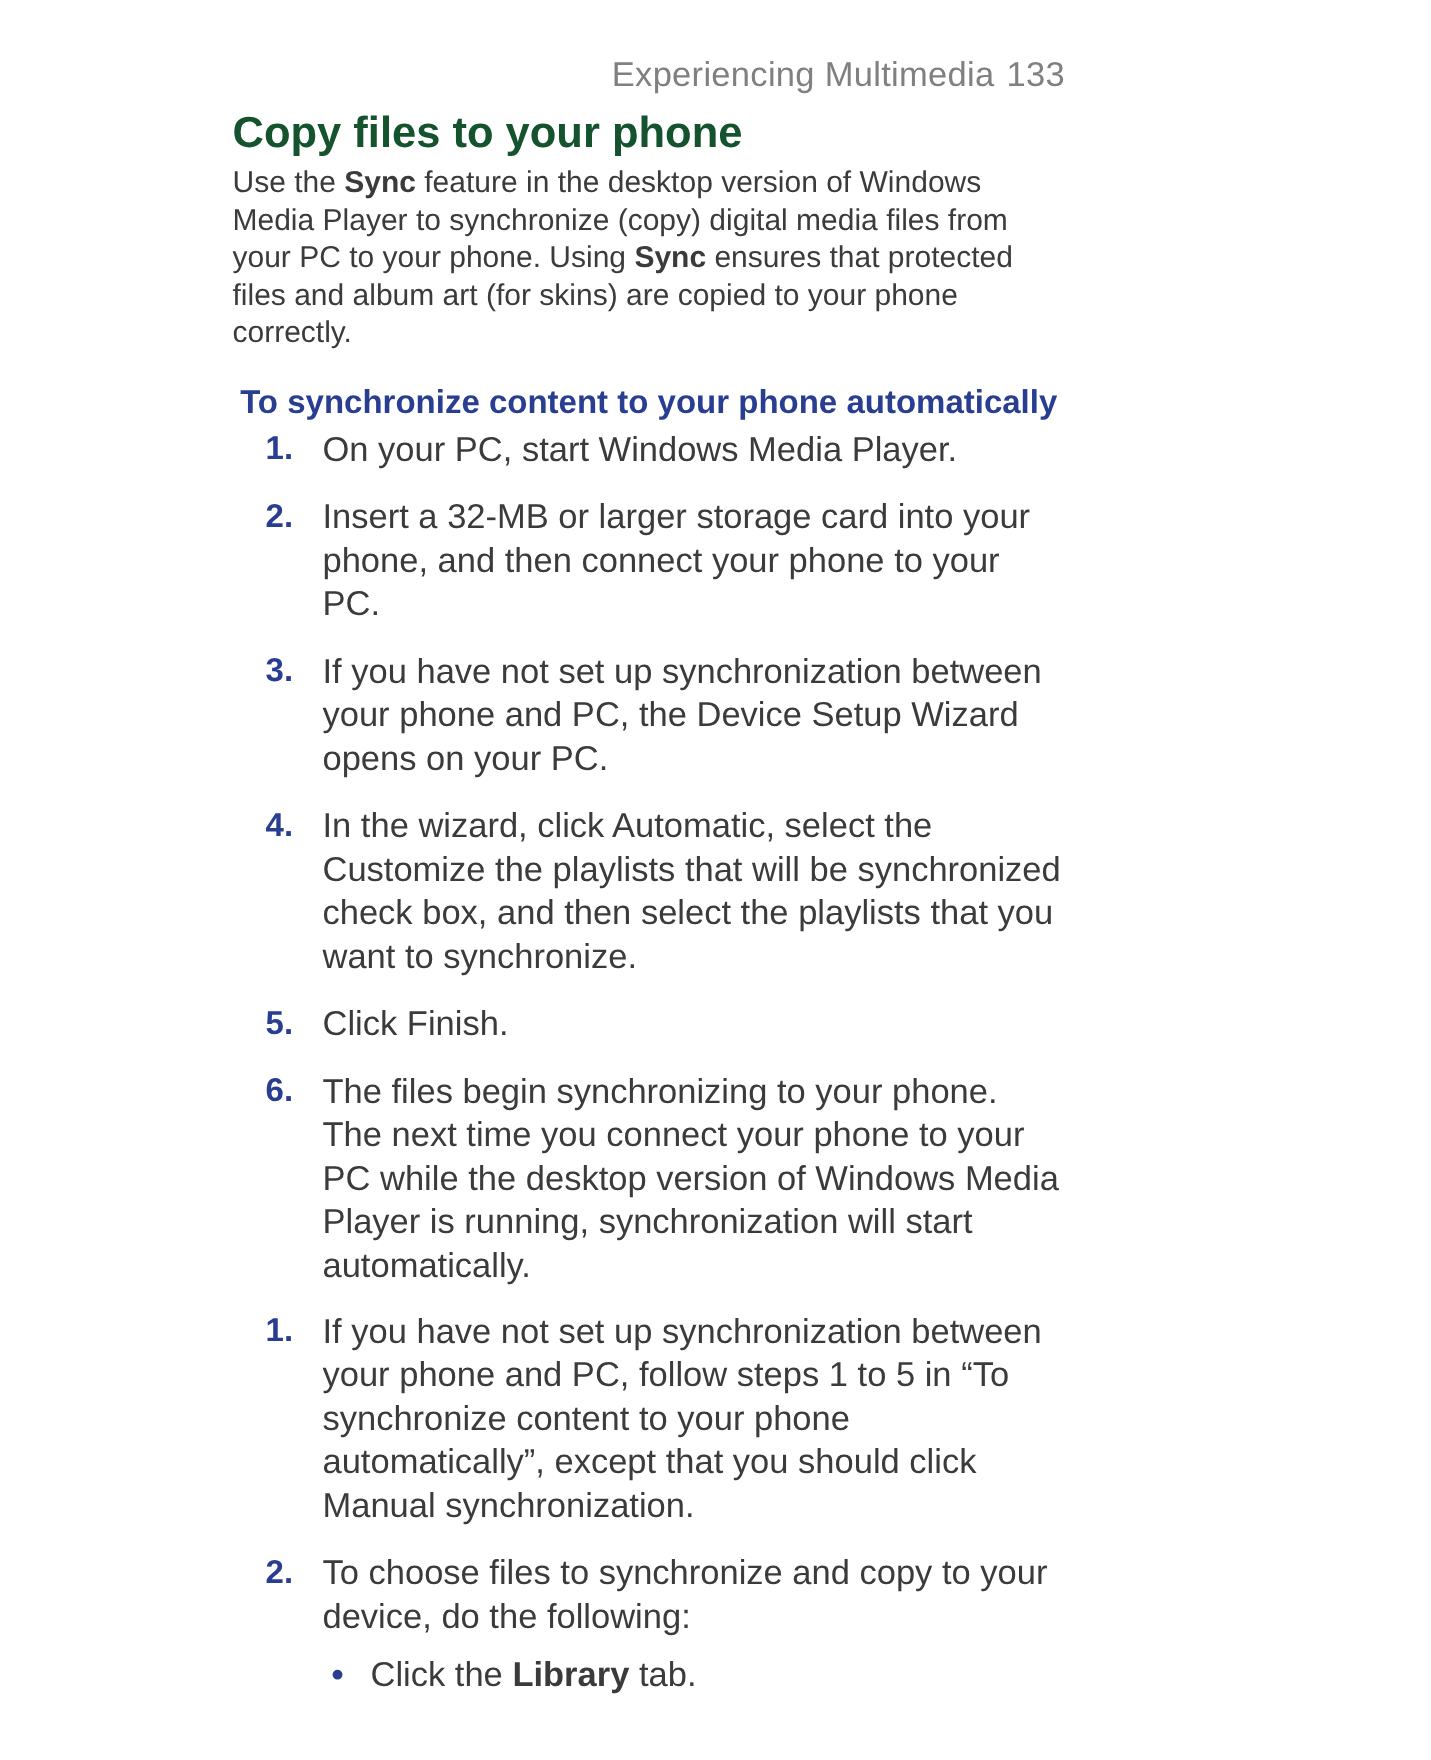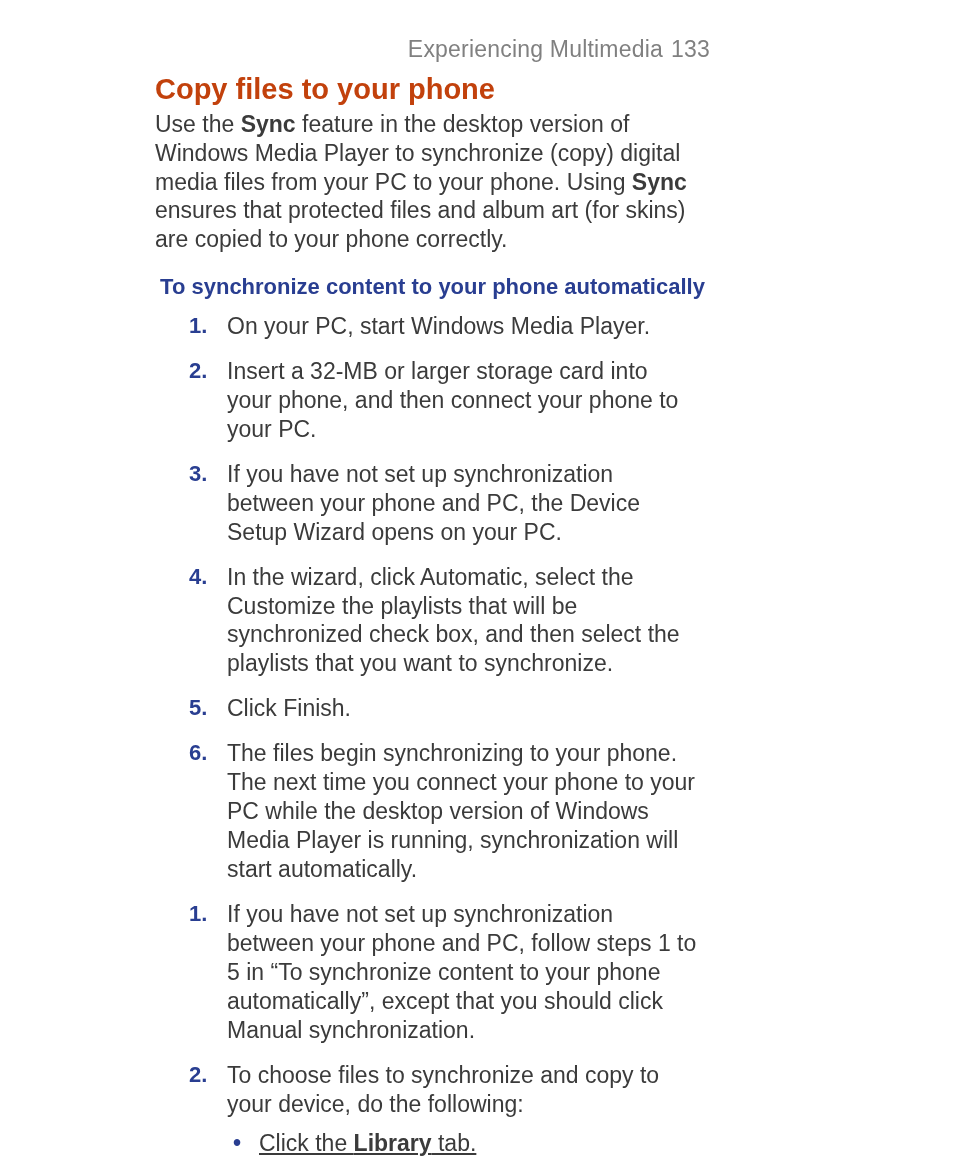--- a/index.html
+++ b/index.html
@@ -21,42 +21,42 @@
   color: #808080;
   font-size: 23px;
   text-align: right;
   margin: 0 0 10px 0;
   letter-spacing: 0.2px;
 }
 .running-head .pagenum {
   margin-left: 8px;
 }
 h1.title {
-  color: #c2410c;
+  color: #14532d;
   font-size: 29px;
   font-weight: bold;
   margin: 0 0 4px 0;
 }
 .intro {
-  font-size: 23px;
+  font-size: 20px;
   line-height: 1.25;
   margin: 0 0 20px 0;
 }
 .intro b { font-weight: bold; }
 h2.subhead {
   color: #293e91;
   font-size: 22px;
   font-weight: bold;
   margin: 4px 0 4px 0;
   text-align: center;
 }
 ol.steps {
   list-style: none;
   padding: 0;
-  margin: 12px;
+  margin: 0;
   counter-reset: step;
 }
 ol.steps > li {
   counter-increment: step;
   position: relative;
   padding: 0 0 0 60px;
   margin: 0 0 16px 0;
   font-size: 23px;
   line-height: 1.26;
 }
@@ -67,21 +67,20 @@
   top: 0;
   color: #293e91;
   font-weight: bold;
   font-size: 22px;
 }
 ol.steps > li b { font-weight: normal; }
 ul.bullets {
   list-style: none;
   margin: 10px 0 0 0;
   padding: 0;
-  text-decoration: underline;
 }
 ul.bullets > li {
   position: relative;
   padding: 0 0 0 32px;
   margin: 0 0 20px 0;
   font-size: 23px;
   line-height: 1.26;
 }
 ul.bullets > li::before {
   content: "•";

